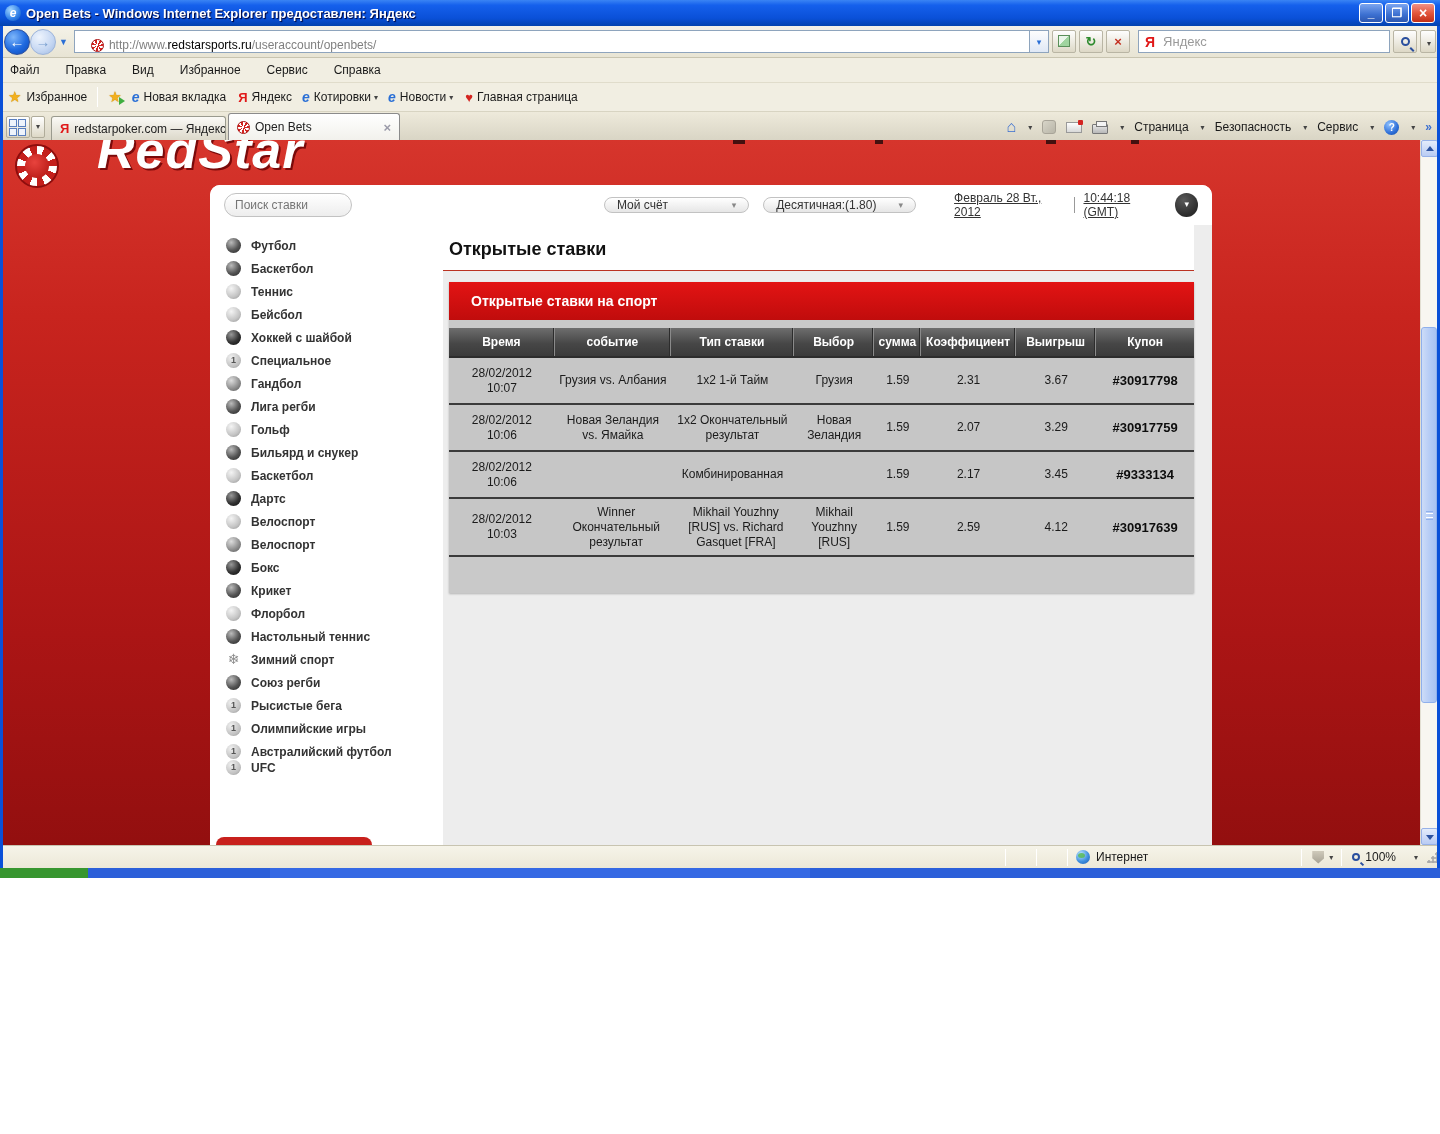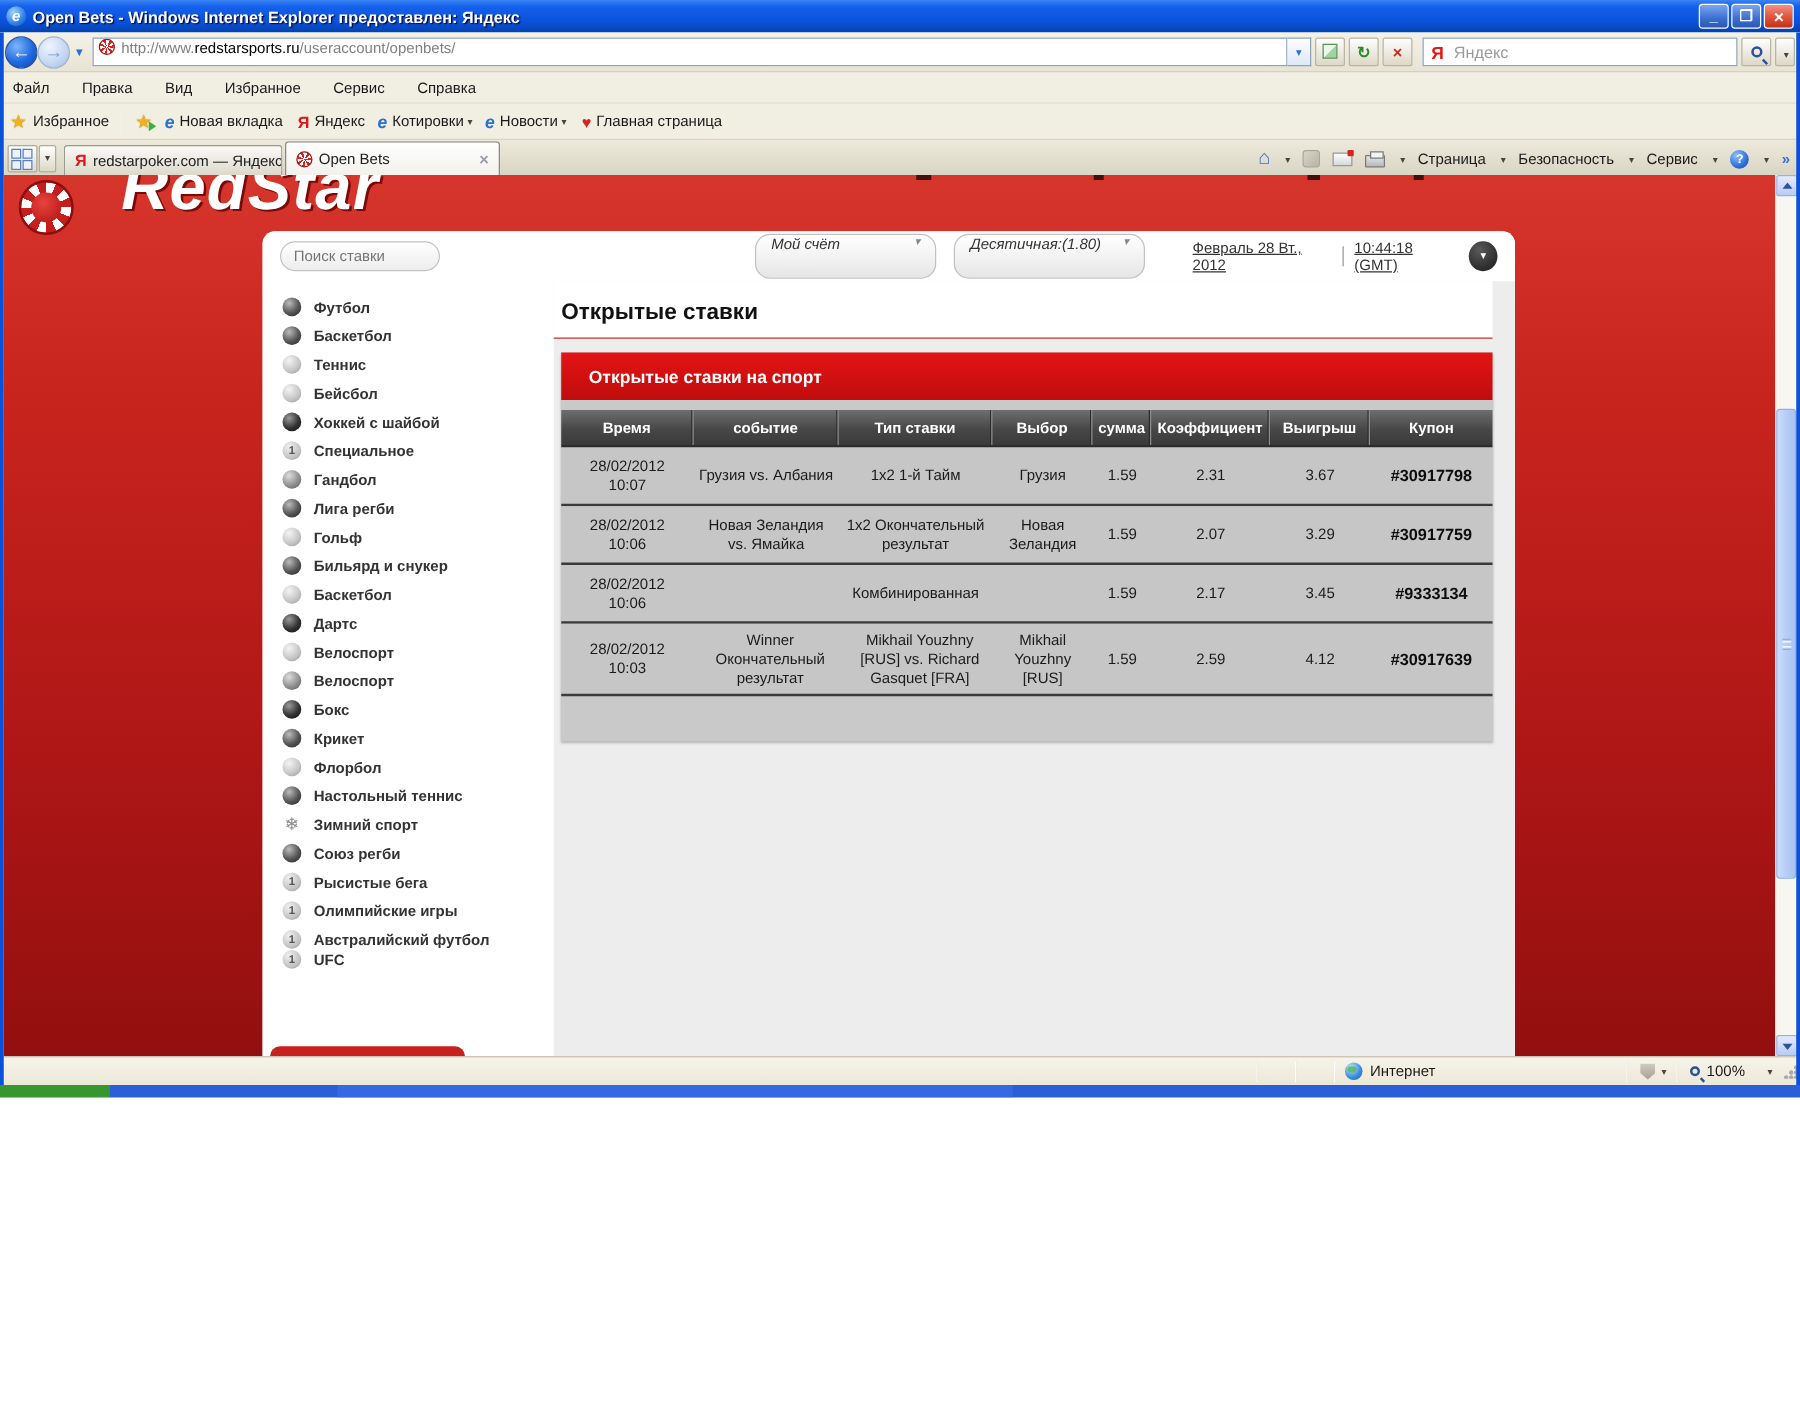--- a/index.html
+++ b/index.html
@@ -23,21 +23,21 @@
   
   .navrow { position:absolute; left:0; top:26px; width:1440px; height:32px;
     background:linear-gradient(180deg,#f4f2e8,#e8e4d4); border-bottom:1px solid #c8c4b0;
     display:flex; align-items:center; padding:0 4px; }
   .navball { width:26px; height:26px; border-radius:50%; text-align:center; line-height:24px;
     font-size:15px; font-weight:bold; color:#fff; border:1px solid #2a4f9e;
     background:radial-gradient(circle at 35% 30%,#7db6fa,#1f6ae0 55%,#0b47b4); }
   .navball.disabled { background:radial-gradient(circle at 35% 30%,#eef4fd,#c4d6f2 60%,#9db8e2); color:#7aa0d0; border-color:#9db4da; }
   .nav-drop { color:#2a6fd6; font-size:9px; margin:0 6px 0 3px; }
   .addr-field { flex:1; height:23px; background:#fff; border:1px solid #8ea4bd;
-    display:flex; align-items:flex-start; padding:0 4px; font-size:12px; overflow:hidden; white-space:nowrap; }
+    display:flex; align-items:flex-end; padding:0 16px; font-size:12px; overflow:hidden; white-space:nowrap; }
   .chip-fav { width:13px; height:13px; border-radius:50%; flex:0 0 13px; margin-right:5px;
     background:repeating-conic-gradient(#fff 0 25deg,#d42420 25deg 50deg); border:1px solid #a11; }
   .url-gray { color:#808080; } .url-dark { color:#000; }
   .addr-dropbtn { width:19px; height:23px; border:1px solid #8ea4bd; border-left:none; background:linear-gradient(180deg,#fdfdfd,#dfe8f6);
     color:#2a6fd6; font-size:9px; text-align:center; line-height:22px; }
   .sqbtn { width:24px; height:23px; margin-left:3px; border:1px solid #b9b5a4; border-radius:2px;
     background:linear-gradient(180deg,#fefefe,#ddd8c6); text-align:center; line-height:21px; font-size:13px; }
   .sqbtn .refresh { color:#2e8b2e; font-weight:bold; }
   .sqbtn .stop { color:#c33021; font-weight:bold; }
   .compat-ic { display:inline-block; width:12px; height:12px; border:1px solid #5a8f5a; background:linear-gradient(135deg,#eaf6ea 50%,#9fd49f 50%); margin-top:4px; }
@@ -101,22 +101,22 @@
   .logo-chip::after { content:""; position:absolute; inset:8px; border-radius:50%; background:radial-gradient(circle at 40% 35%,#e8433d,#b01310); }
   .logo-word { font-size:52px; font-weight:bold; font-style:italic; color:#fff; letter-spacing:1px; text-shadow:2px 2px 0 #7a0a0a; }
   .nav-sliver { position:absolute; top:0; height:4px; background:#43100f; }
 
   
   .card { position:absolute; left:207px; top:45px; width:1002px; height:660px; background:#fff; border-radius:10px 10px 0 0; overflow:hidden; }
   .card-top { height:40px; display:flex; align-items:center; padding:0 14px; background:#fff; }
   .search-pill { width:135px; height:24px; border:1px solid #c2c2c2; border-radius:12px;
     background:linear-gradient(180deg,#fff,#ededed); display:flex; align-items:center; overflow:hidden; }
   .search-pill input { border:none; outline:none; background:transparent; flex:1; padding:0 10px; font-size:12px; color:#8a8a8a; font-family:"Liberation Sans",sans-serif; }
-  .pill { height:36px; border:1px solid #c2c2c2; border-radius:12px; background:linear-gradient(180deg,#fff,#e6e6e6);
-    display:flex; align-items:flex-start; padding:0 12px; font-size:12px; color:#333;font-style:italic; }
+  .pill { height:16px; border:1px solid #c2c2c2; border-radius:12px; background:linear-gradient(180deg,#fff,#e6e6e6);
+    display:flex; align-items:center; padding:0 12px; font-size:12px; color:#333; }
   .pill .pill-ch { margin-left:auto; color:#888; font-size:9px; }
   .pill.account { width:152px; margin-left:252px; }
   .pill.odds { width:160px; margin-left:14px; }
   .datetime { margin-left:38px; font-size:12px; color:#333; display:flex; align-items:center;text-decoration:underline; }
   .datetime .dsep { width:1px; height:16px; background:#999; margin:0 9px; }
   .dark-circle { width:24px; height:24px; border-radius:50%; margin-left:12px;
     background:radial-gradient(circle at 38% 30%,#5a5a5a,#2b2b2b 70%); color:#fff; font-size:9px; text-align:center; line-height:22px; }
 
   .card-body { display:flex; height:620px;gap:43px; }
   .sidebar { width:190px; background:#fff; padding:14px 0 0 16px; position:relative; }

